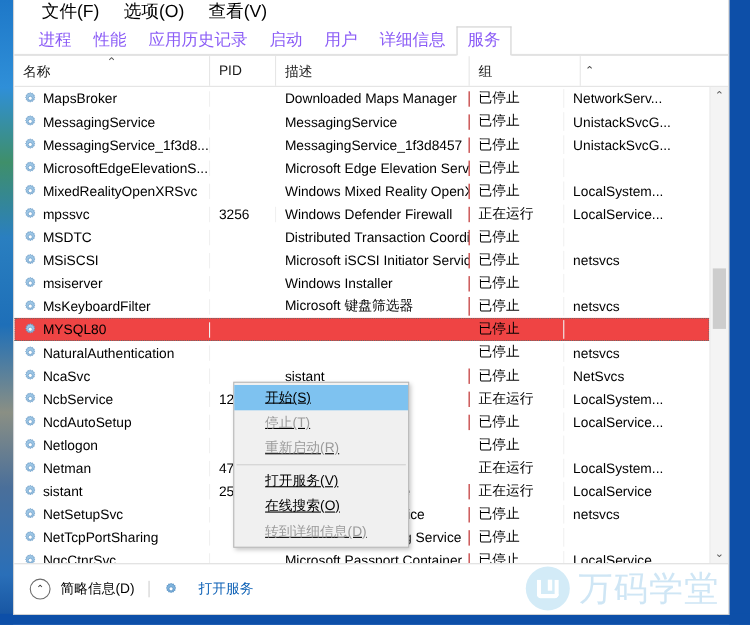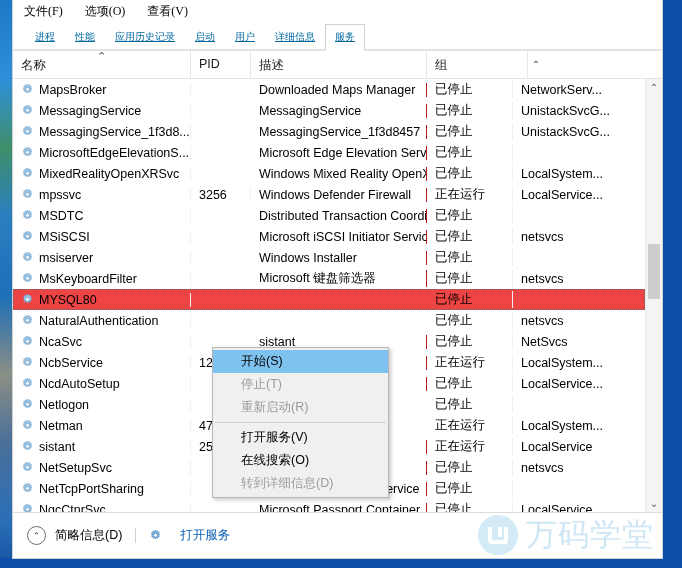--- a/index.html
+++ b/index.html
@@ -31,52 +31,50 @@
     background: #ffffff;
     border: 1px solid #cfcfcf;
     border-top: none;
     display: flex; flex-direction: column;
   }
 
   
   #menubar {
     height: 22px; background:#ffffff;
     display: flex; align-items: center;
-    gap: 0px;
-    font-size: 12px; color: #000;
+    padding-left: 14px; gap: 0px;
+    font-size: 16px; color: #000;
     flex: 0 0 auto;
-    font-family: Liberation Serif, serif;
   }
   .menu-item {
     padding: 2px 11px 3px 11px; cursor: default; white-space: nowrap;
     line-height: 16px;
   }
 
   
   #tabstrip {
     height: 28px; background:#ffffff;
     display:flex; align-items:flex-end;
     padding-left: 12px;
     position: relative;
     flex: 0 0 auto;
   }
   #tabstrip::after{
     content:""; position:absolute; left:0; right:0; bottom:0;
     height:1px; background:#e2e2e2;
   }
   .tab {
-    font-size: 10px; color:#0369a1;
+    font-size: 15px; color:#8b5cf6;
     padding: 3px 9px 5px 9px;
     line-height: 17px; white-space: nowrap;
     border: 1px solid transparent;
     border-bottom: none;
     background: transparent;
     position: relative; z-index: 1;
     cursor: default;
-    text-decoration: underline;
   }
   .tab.active {
     background: #ffffff;
     border-color: #d0d0d0;
     border-bottom: 1px solid #ffffff;
     margin-bottom: -1px;
     z-index: 3;
   }
 
   
@@ -204,24 +202,24 @@
     content:""; position:absolute; left:6px; top:0; width:4px; height:10px; background:#fff;
   }
   #wm-text{
     font-size:31px; color:#cfe6f5; letter-spacing:1px;
     font-family:"DejaVu Sans","Liberation Sans",sans-serif;
     white-space:nowrap;
   }
 
   
   #context-menu{
-    position:absolute; left: 199px; top: 296px; width: 177px;
+    position:absolute; left: 199px; top: 296px; width: 160px;
     background:#f0f0f0; border:1px solid #b6b6b6;
     box-shadow: 2px 2px 4px rgba(0,0,0,0.22);
-    padding: 2px 0 2px 0; z-index: 50;
+    padding: 2px 0 2px 0; z-index: 50; text-decoration: underline;
   }
   .cm-item{
     height: 23px; display:flex; align-items:center;
     padding-left: 28px; font-size:12.5px; color:#000;
     cursor:default; white-space:nowrap;
   }
   .cm-item.highlight{ background:#7ec2f0; }
   .cm-item.disabled{ color:#9a9a9a; }
   .cm-sep{ height:1px; background:#d2d2d2; margin: 3px 2px 3px 2px; }
 </style>

